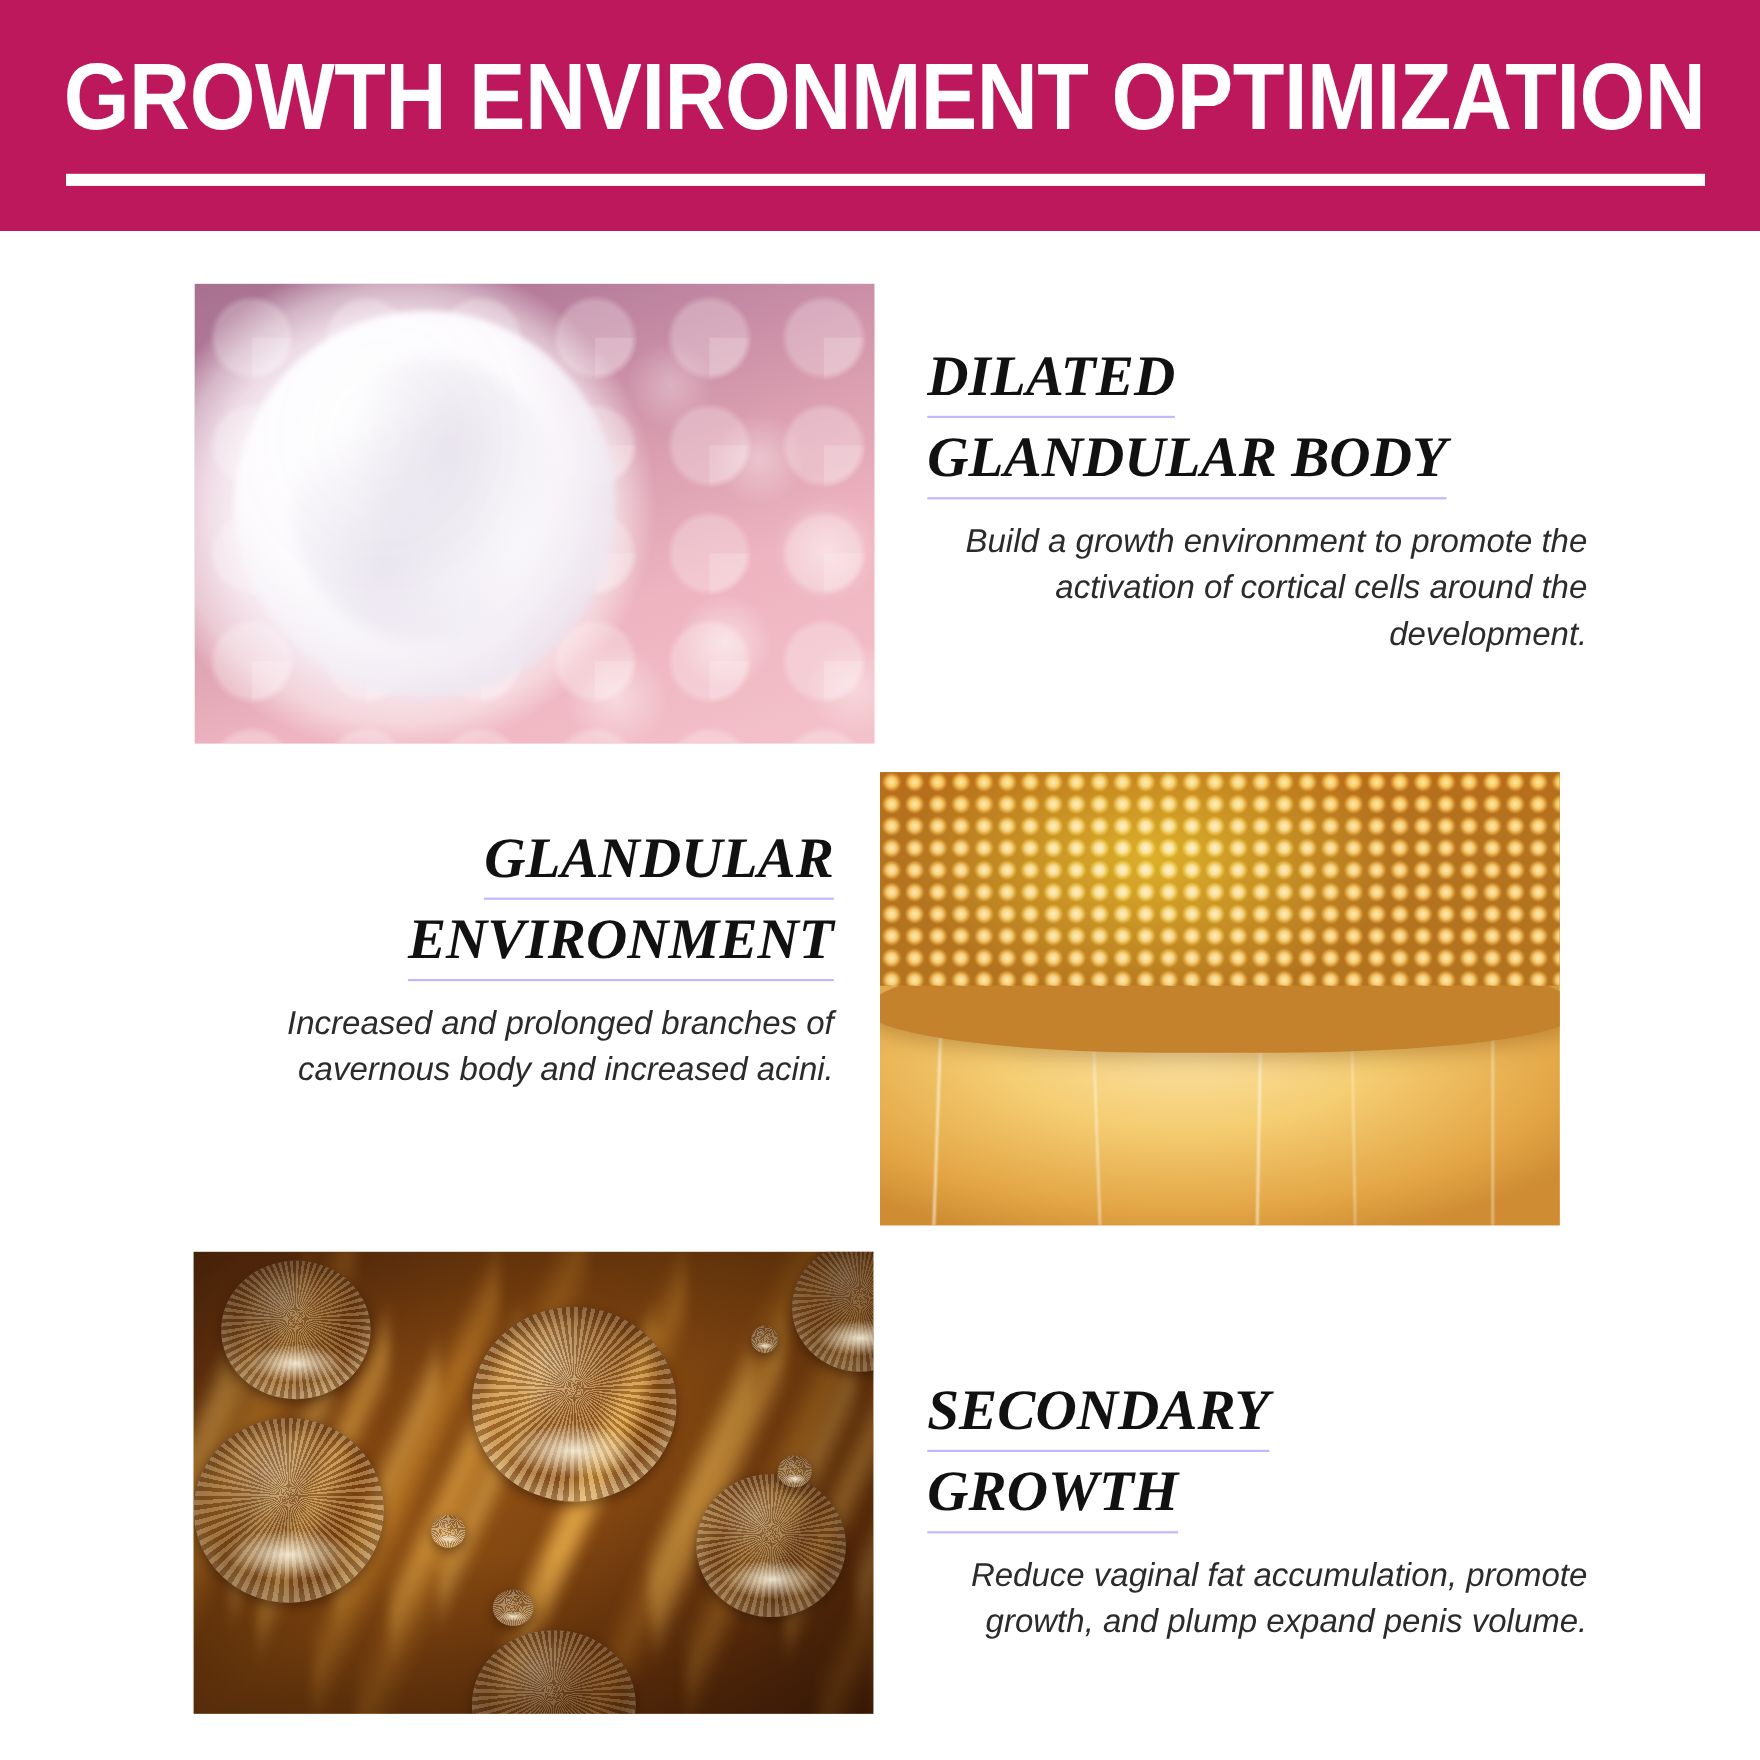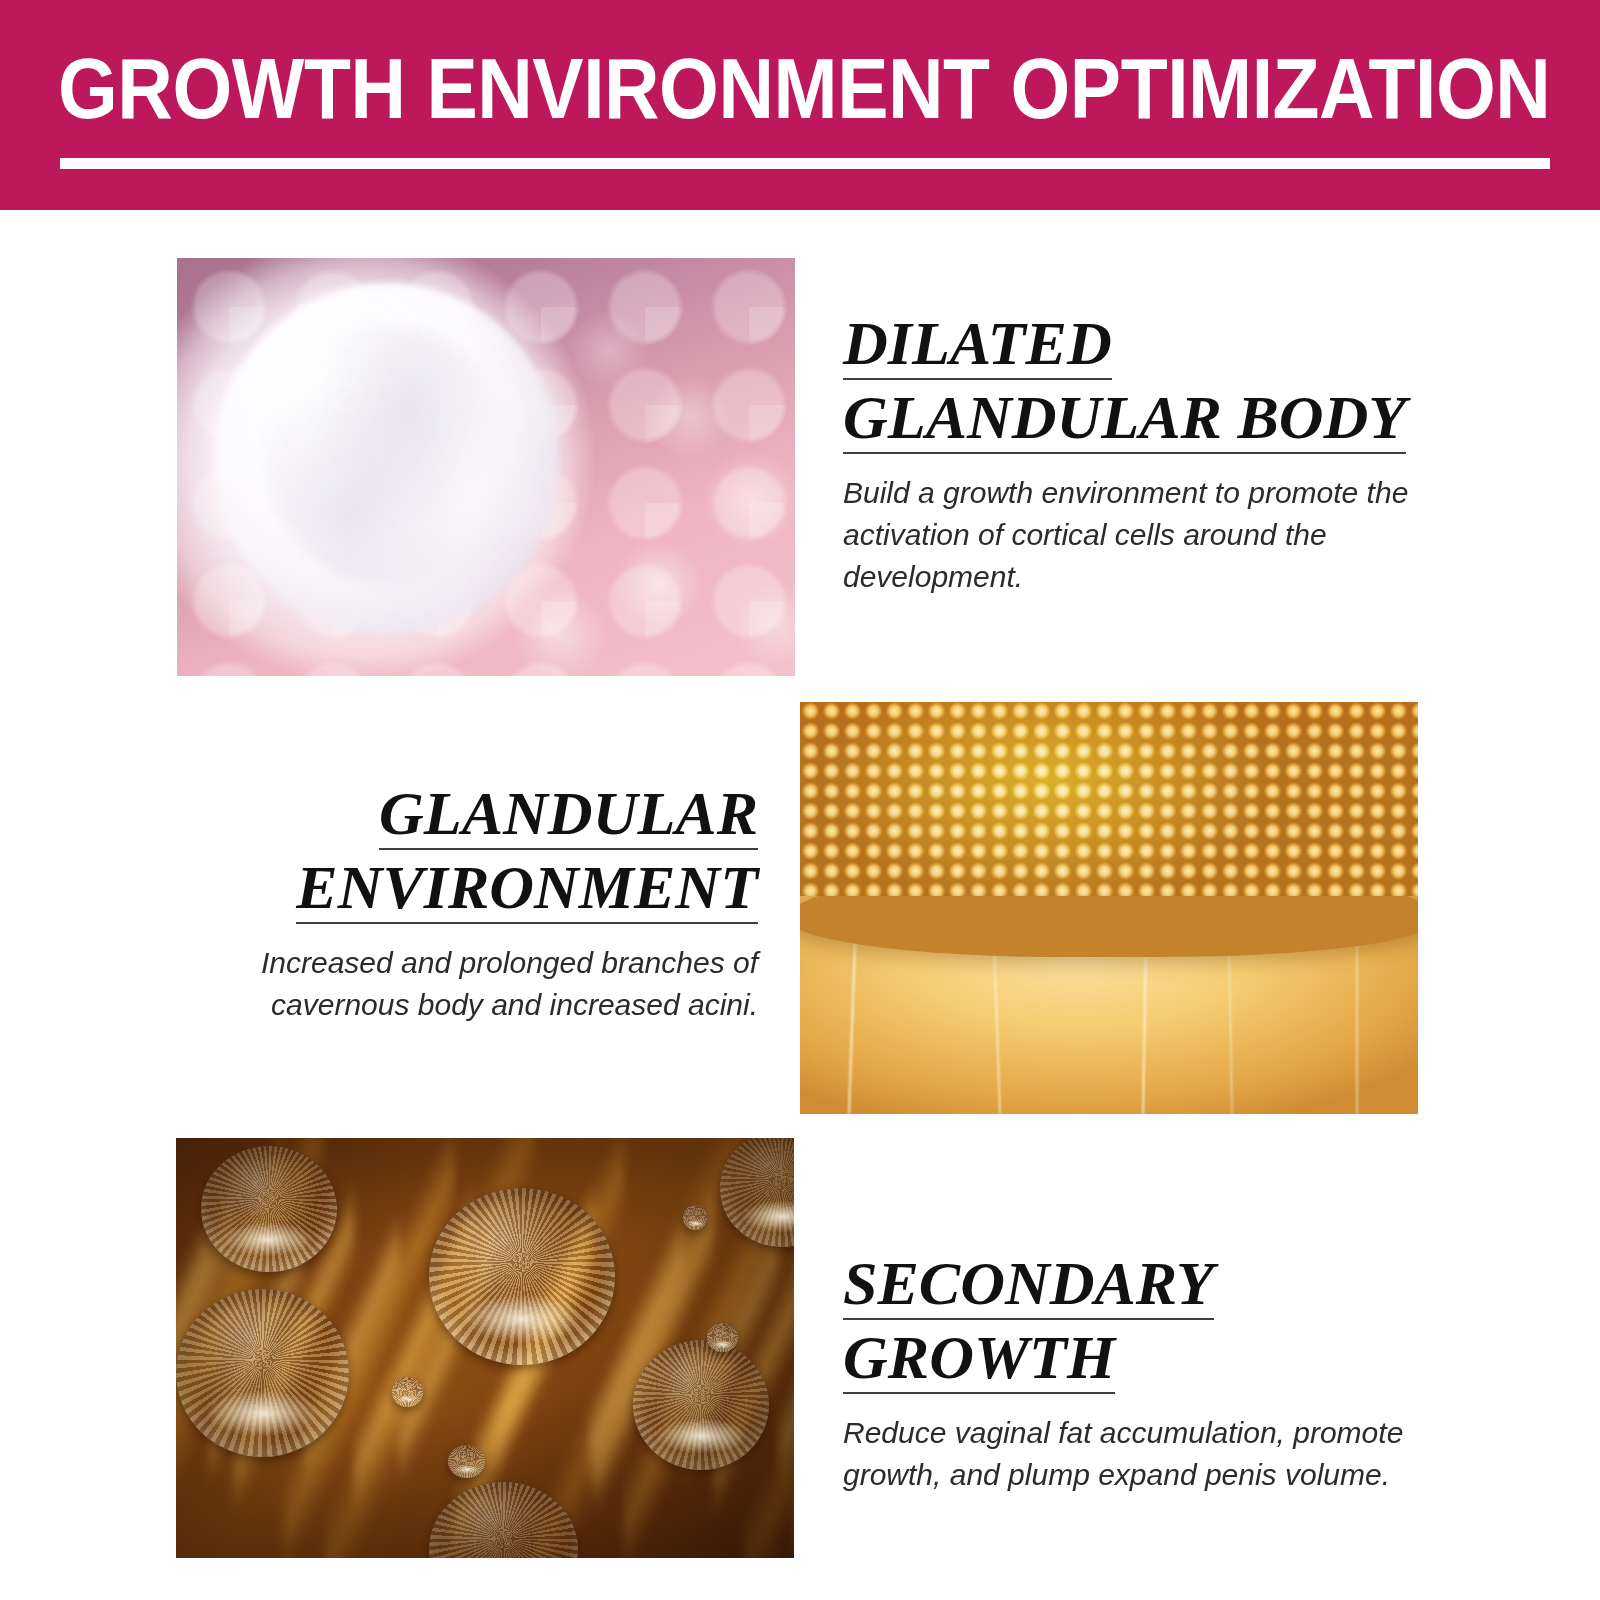--- a/index.html
+++ b/index.html
@@ -59,41 +59,41 @@
     background: #e9dfe3;
   }
   .textblock {
     position: absolute;
   }
   .heading-line {
     display: block;
     font-family: "Liberation Serif", "DejaVu Serif", serif;
     font-style: italic;
     font-weight: 700;
-    font-size: 62px;
+    font-size: 52px;
     line-height: 62px;
     color: #111111;
     white-space: nowrap;
     padding-bottom: 4px;
-    border-bottom: 2px solid #404040;
+    border-bottom: 2px solid #c4b5fd;
     margin-bottom: 6px;
     width: fit-content;
   }
   .align-left .heading-line { margin-right: auto; }
   .align-right .heading-line { margin-left: auto; }
   .body-text {
     font-family: "Liberation Sans", sans-serif;
     font-style: italic;
     font-weight: 400;
     font-size: 30px;
     line-height: 42px;
     color: #2b2b2b;
     margin-top: 18px;
   }
-  .align-left .body-text { text-align: left; }
+  .align-left .body-text { text-align: right; }
   .align-right .body-text { text-align: right; }
 
   
   #panel-1 {
     left: 177px; top: 258px; width: 618px; height: 418px;
     background:
       radial-gradient(ellipse 300px 290px at 30% 48%,
         rgba(255,255,255,0.99) 0%,
         rgba(255,255,255,0.96) 42%,
         rgba(247,235,242,0.85) 58%,
@@ -253,21 +253,21 @@
 </div>
 
 <div class="panel" id="panel-2">
   <div class="lower"></div>
   <div class="fibres"></div>
   <div class="wave"></div>
   <div class="beads"></div>
   <div class="beads-shade"></div>
 </div>
 
-<div class="textblock align-right" style="left:186px; top:750px; width:572px;margin-top:32px;">
+<div class="textblock align-right" style="left:186px; top:750px; width:572px;">
   <span class="heading-line">GLANDULAR</span>
   <span class="heading-line">ENVIRONMENT</span>
   <div class="body-text">Increased and prolonged branches of cavernous body and increased acini.</div>
 </div>
 
 <div class="panel" id="panel-3">
   <div class="streaks"></div>
   <div class="drop" style="left:4%;  top:2%;  width:22%; height:30%;"></div>
   <div class="drop" style="left:0%;  top:36%; width:28%; height:40%;"></div>
   <div class="drop" style="left:41%; top:12%; width:30%; height:42%;"></div>

